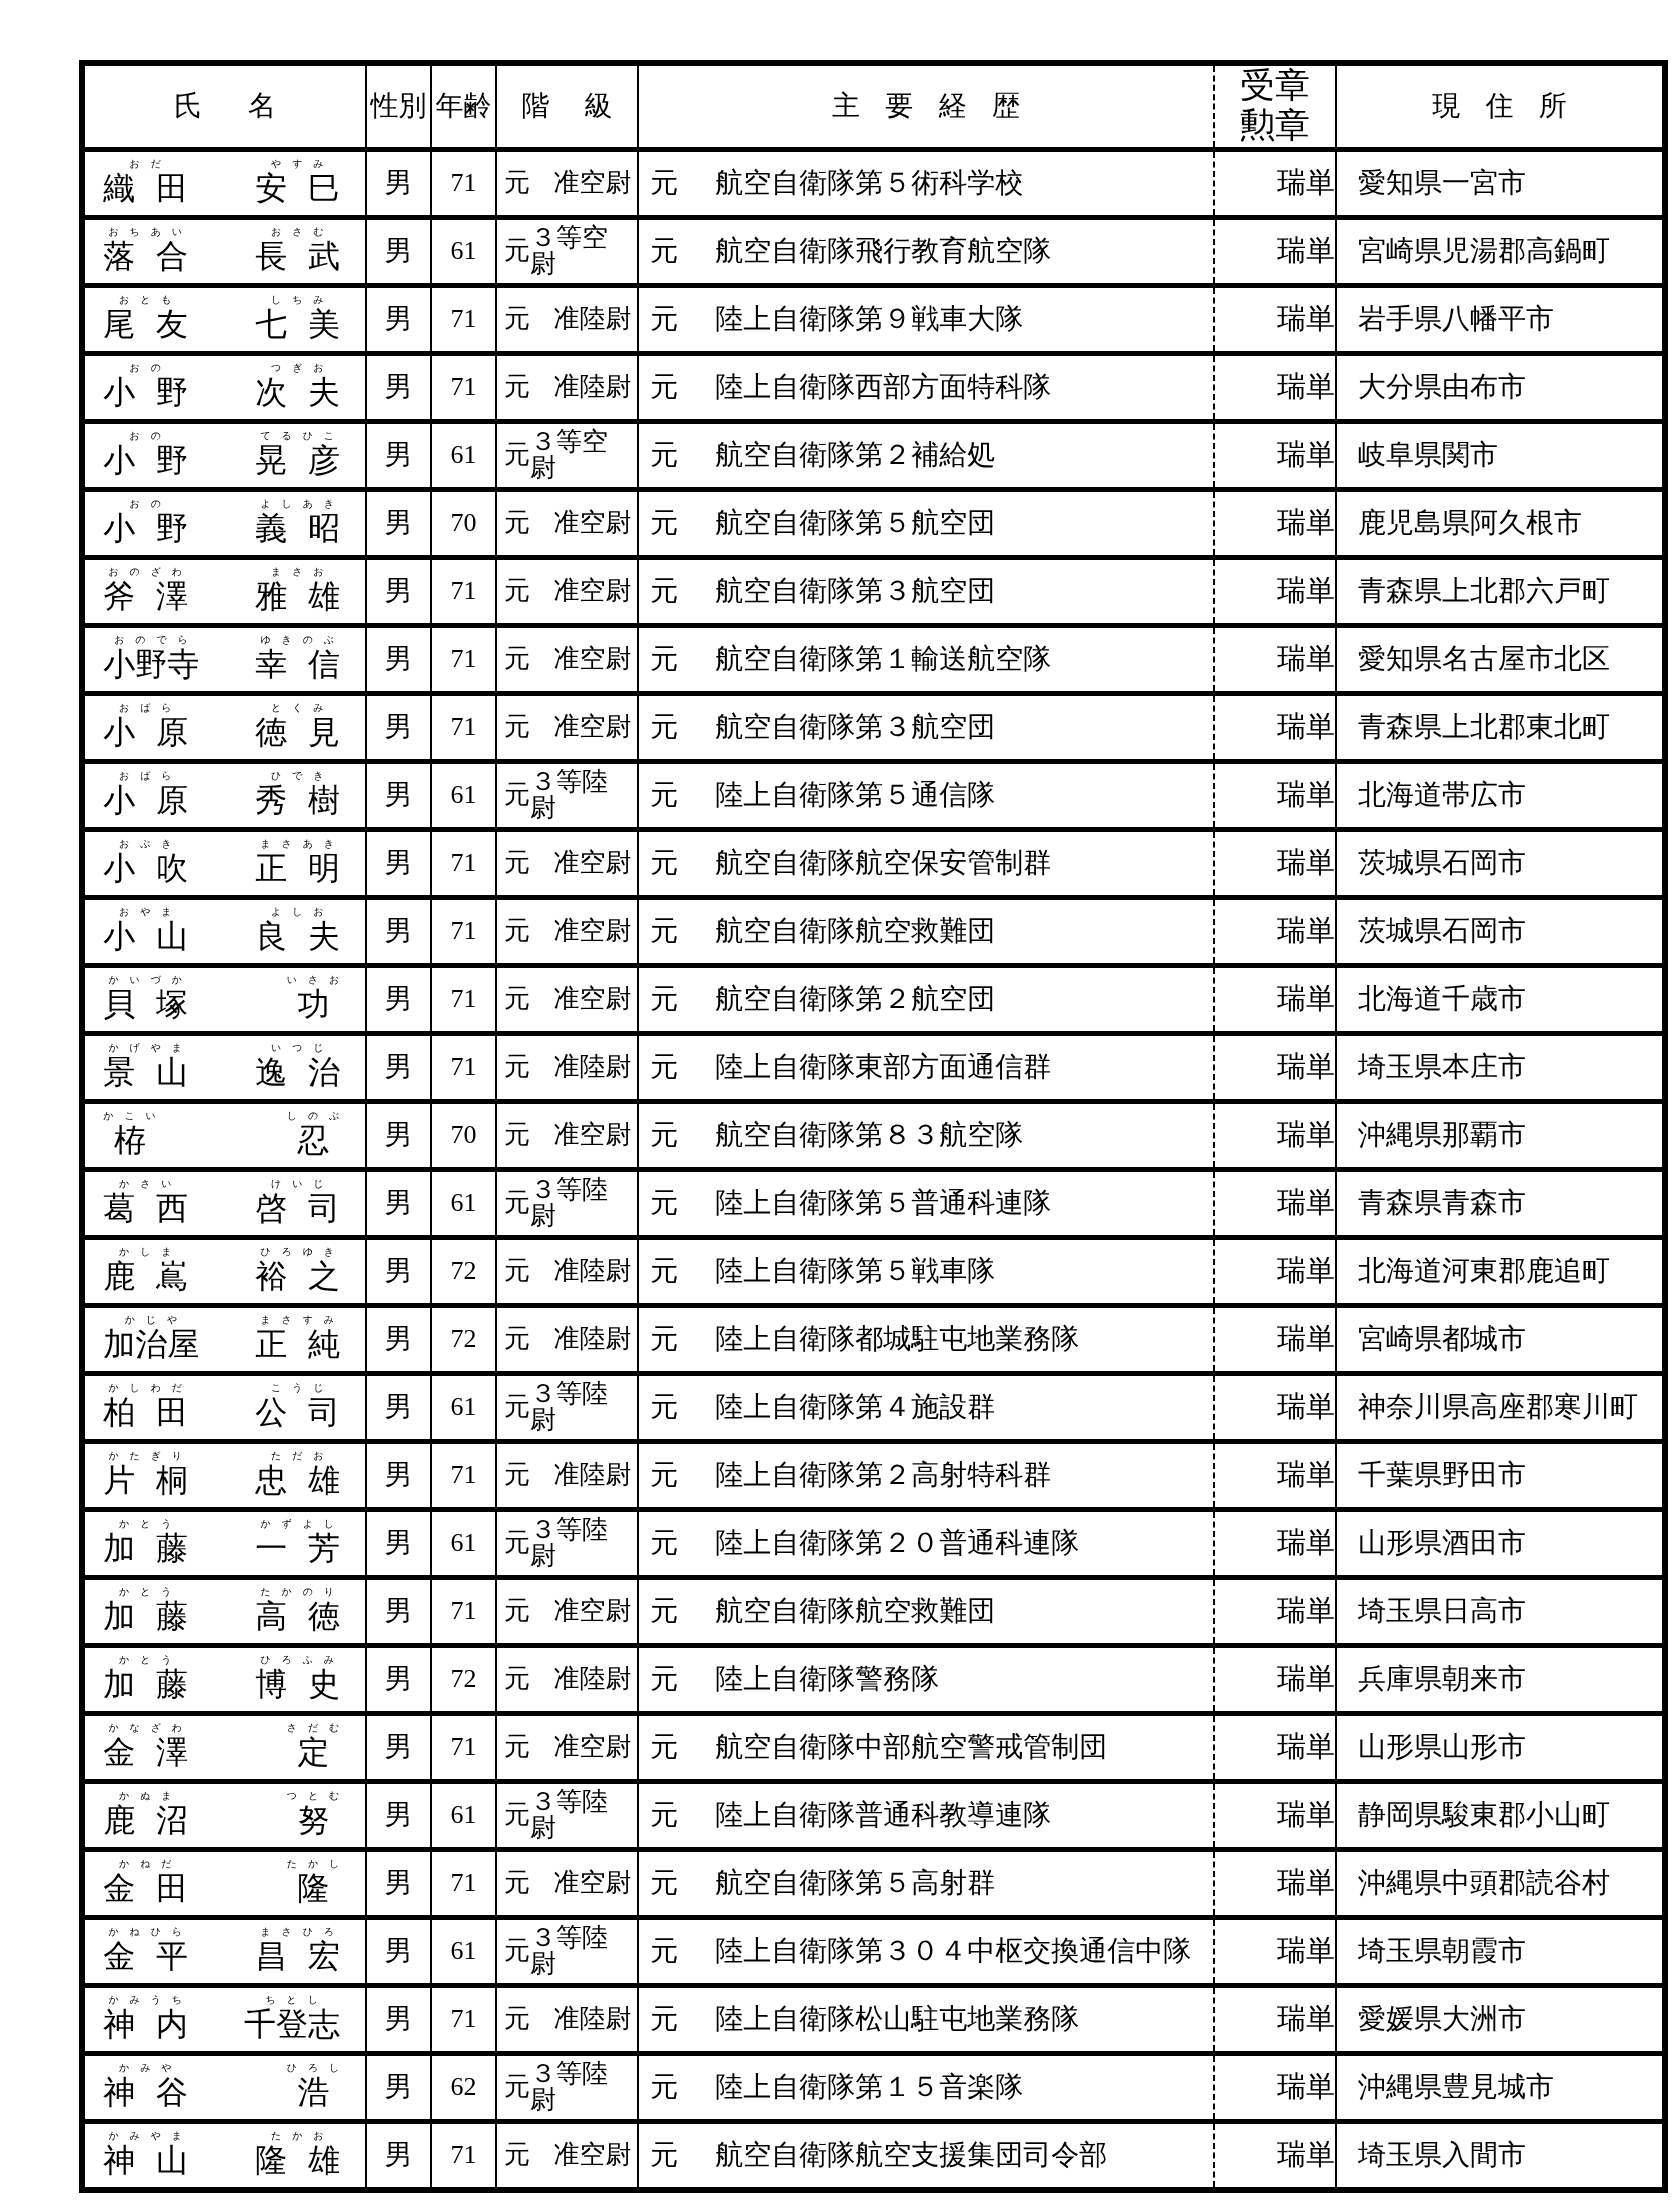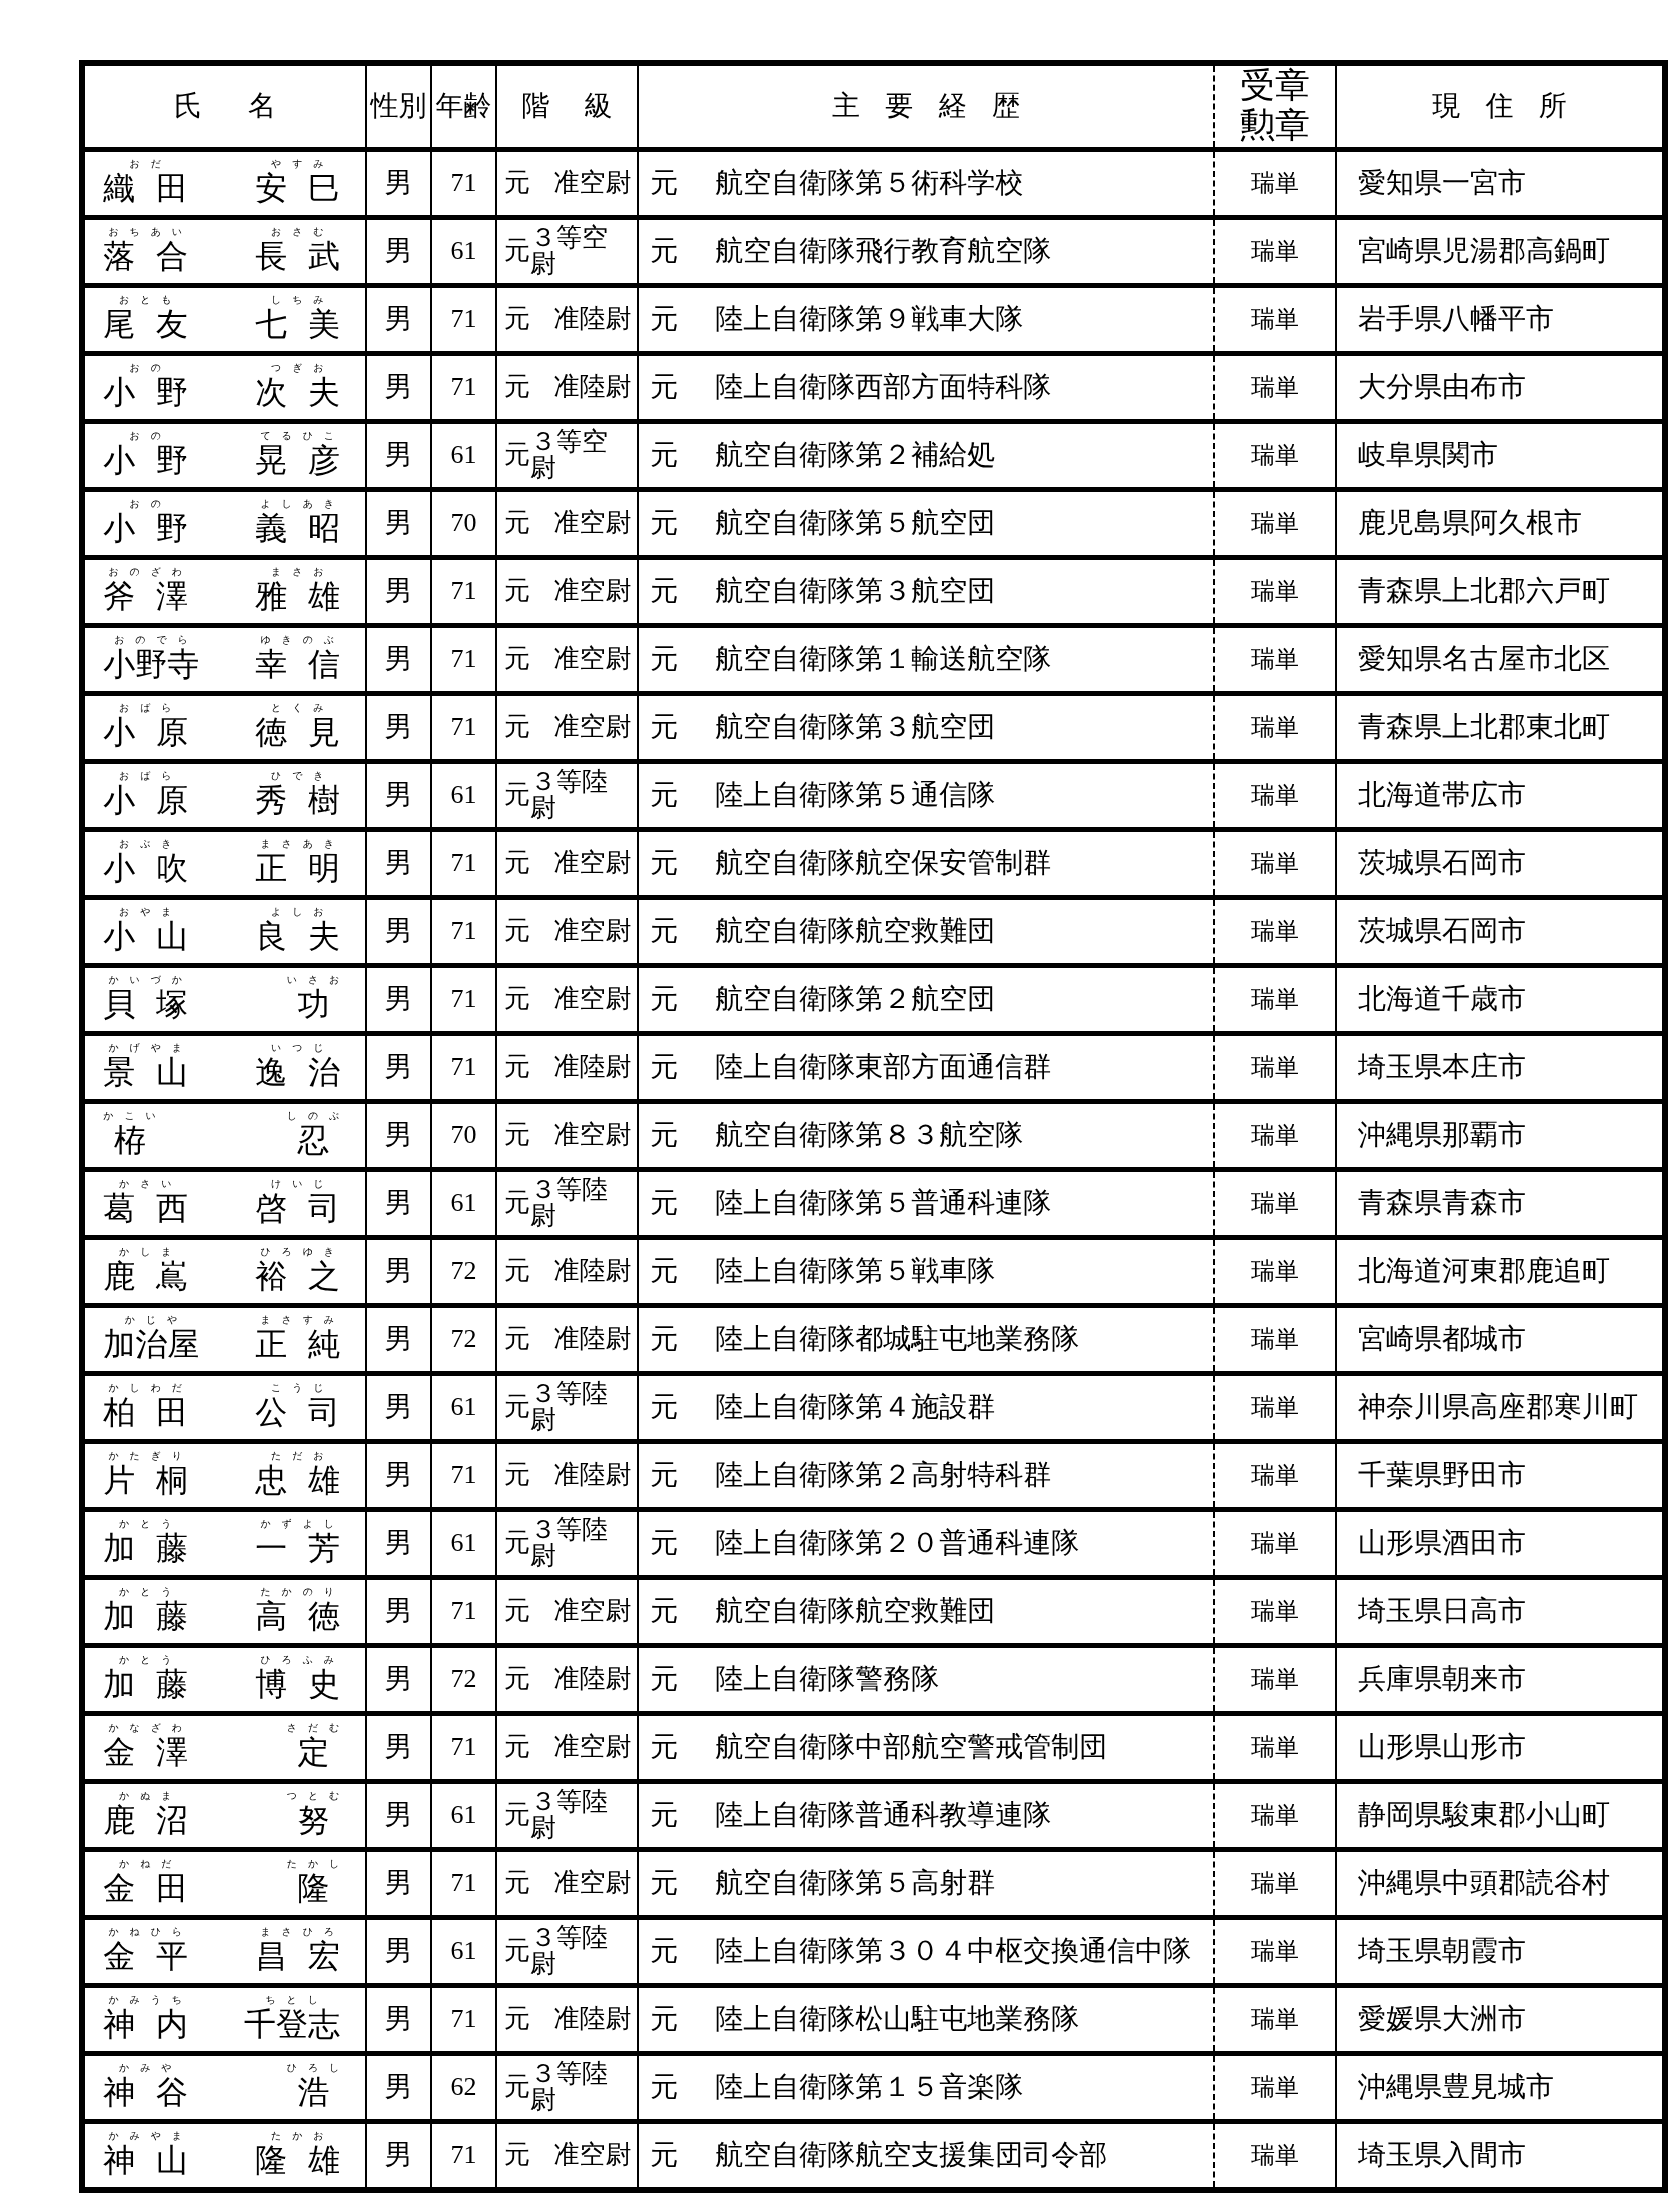--- a/index.html
+++ b/index.html
@@ -92,21 +92,21 @@
     line-height:1;
   }
   .careerwrap{
     display:flex;
     align-items:center;
     padding-left:11.3px;
     font-size:28px;
     line-height:1.1;
   }
   .careerwrap .pfx{margin-right:37px;flex:none;}
-  td.c-deco{text-align:center;font-size:24px;}
+  td.c-deco{text-align:right;font-size:29px;}
   td.c-addr{font-size:28px;padding-left:21px;line-height:1.1;}
 </style>
 </head>
 <body>
 
 <table class="roster">
   <thead>
     <tr>
       <th class="h-name">氏 名</th>
       <th class="h-gender">性別</th>

